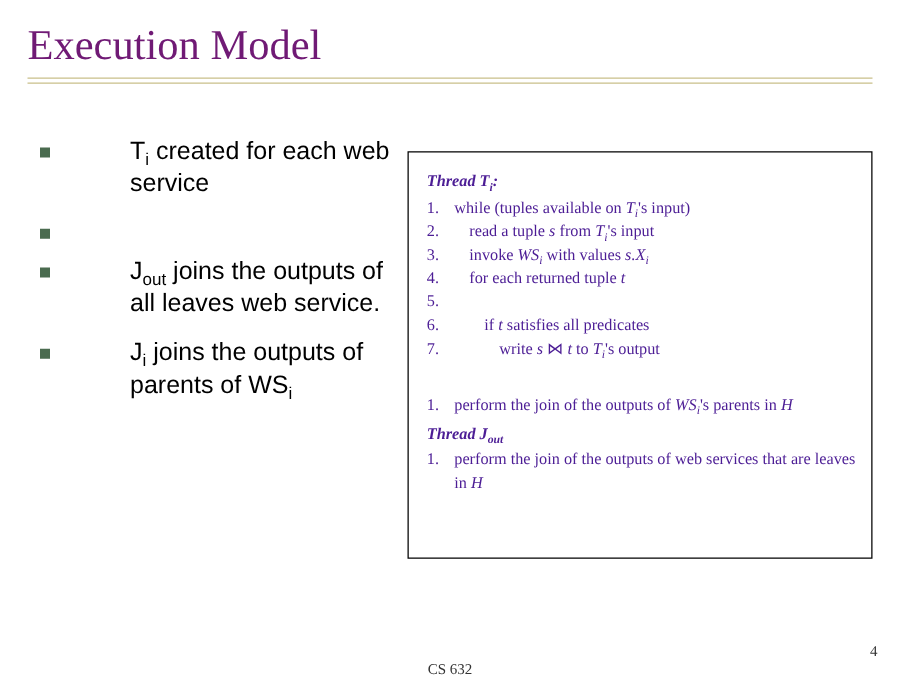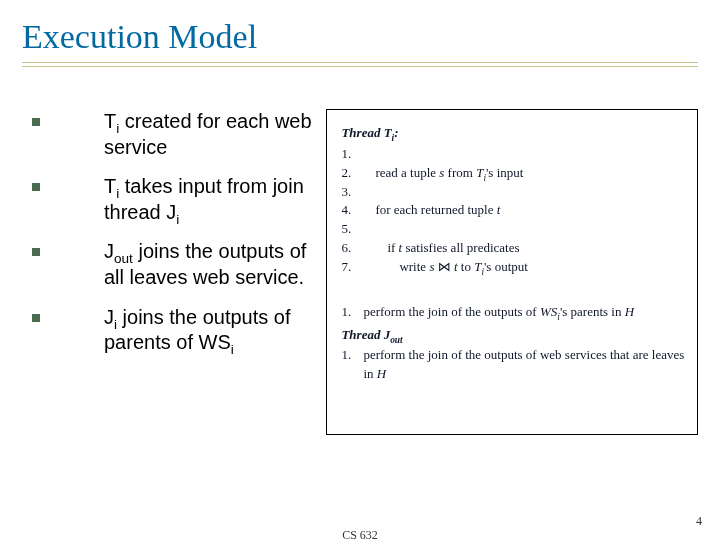--- a/index.html
+++ b/index.html
@@ -10,21 +10,21 @@
     position: relative;
   }
   .slide {
     width: 720px;
     height: 540px;
     position: relative;
     padding: 18px 22px 0 22px;
   }
   .title {
     font-size: 34px;
-    color: #0369a1;
+    color: #701a75;
     font-weight: normal;
     padding-bottom: 4px;
   }
   .title-rule-top {
     height: 1px;
     background: #c9c08a;
     margin-top: 2px;
   }
   .title-rule-bot {
     height: 1px;
@@ -61,24 +61,25 @@
   .bullet-text sub {
     font-size: 0.68em;
     vertical-align: sub;
     line-height: 0;
   }
   .figure {
     flex: 1 1 auto;
     border: 1px solid #000;
     padding: 10px 10px 10px 14px;
     font-family: "Times New Roman", Times, serif;
-    color: #0f172a;
+    color: #4c1d95;
     font-size: 13px;
     line-height: 1.45;
     height: 326px;
+    margin-top: 12px;
   }
   .figure .thread-label {
     font-style: italic;
     font-weight: bold;
     margin-top: 4px;
     margin-bottom: 2px;
   }
   .figure .step {
     display: flex;
   }
@@ -126,42 +127,43 @@
   <div class="title-rule-bot"></div>
 
   <div class="body">
     <div class="bullets" id="bullet-list">
         <div class="bullet-item">
           <div class="bullet-marker"></div>
           <div class="bullet-text">T<sub>i</sub> created for each web service</div>
         </div>
         <div class="bullet-item">
           <div class="bullet-marker"></div>
-          <div class="bullet-text">T<sub>i</sub> takes input from join thread J<sub>i</sub></div>
         </div>
         <div class="bullet-item">
           <div class="bullet-marker"></div>
           <div class="bullet-text">J<sub>out</sub> joins the outputs of all leaves web service.</div>
         </div>
         <div class="bullet-item">
           <div class="bullet-marker"></div>
           <div class="bullet-text">J<sub>i</sub> joins the outputs of parents of WS<sub>i</sub></div>
         </div>
       </div>
     <div class="figure" id="figure">
         <div class="thread-label">Thread <span class="mathit">T<sub>i</sub></span>:</div>
         <div class="step indent0">
           <div class="num">1.</div>
+          <div class="txt">while (tuples available on <span class="mathit">T<sub>i</sub></span>'s input)</div>
         </div>
         <div class="step indent1">
           <div class="num">2.</div>
           <div class="txt">read a tuple <span class="mathit">s</span> from <span class="mathit">T<sub>i</sub></span>'s input</div>
         </div>
         <div class="step indent1">
           <div class="num">3.</div>
+          <div class="txt">invoke <span class="mathit">WS<sub>i</sub></span> with values <span class="mathit">s.X<sub>i</sub></span></div>
         </div>
         <div class="step indent1">
           <div class="num">4.</div>
           <div class="txt">for each returned tuple <span class="mathit">t</span></div>
         </div>
         <div class="step indent2">
           <div class="num">5.</div>
         </div>
         <div class="step indent2">
           <div class="num">6.</div>

